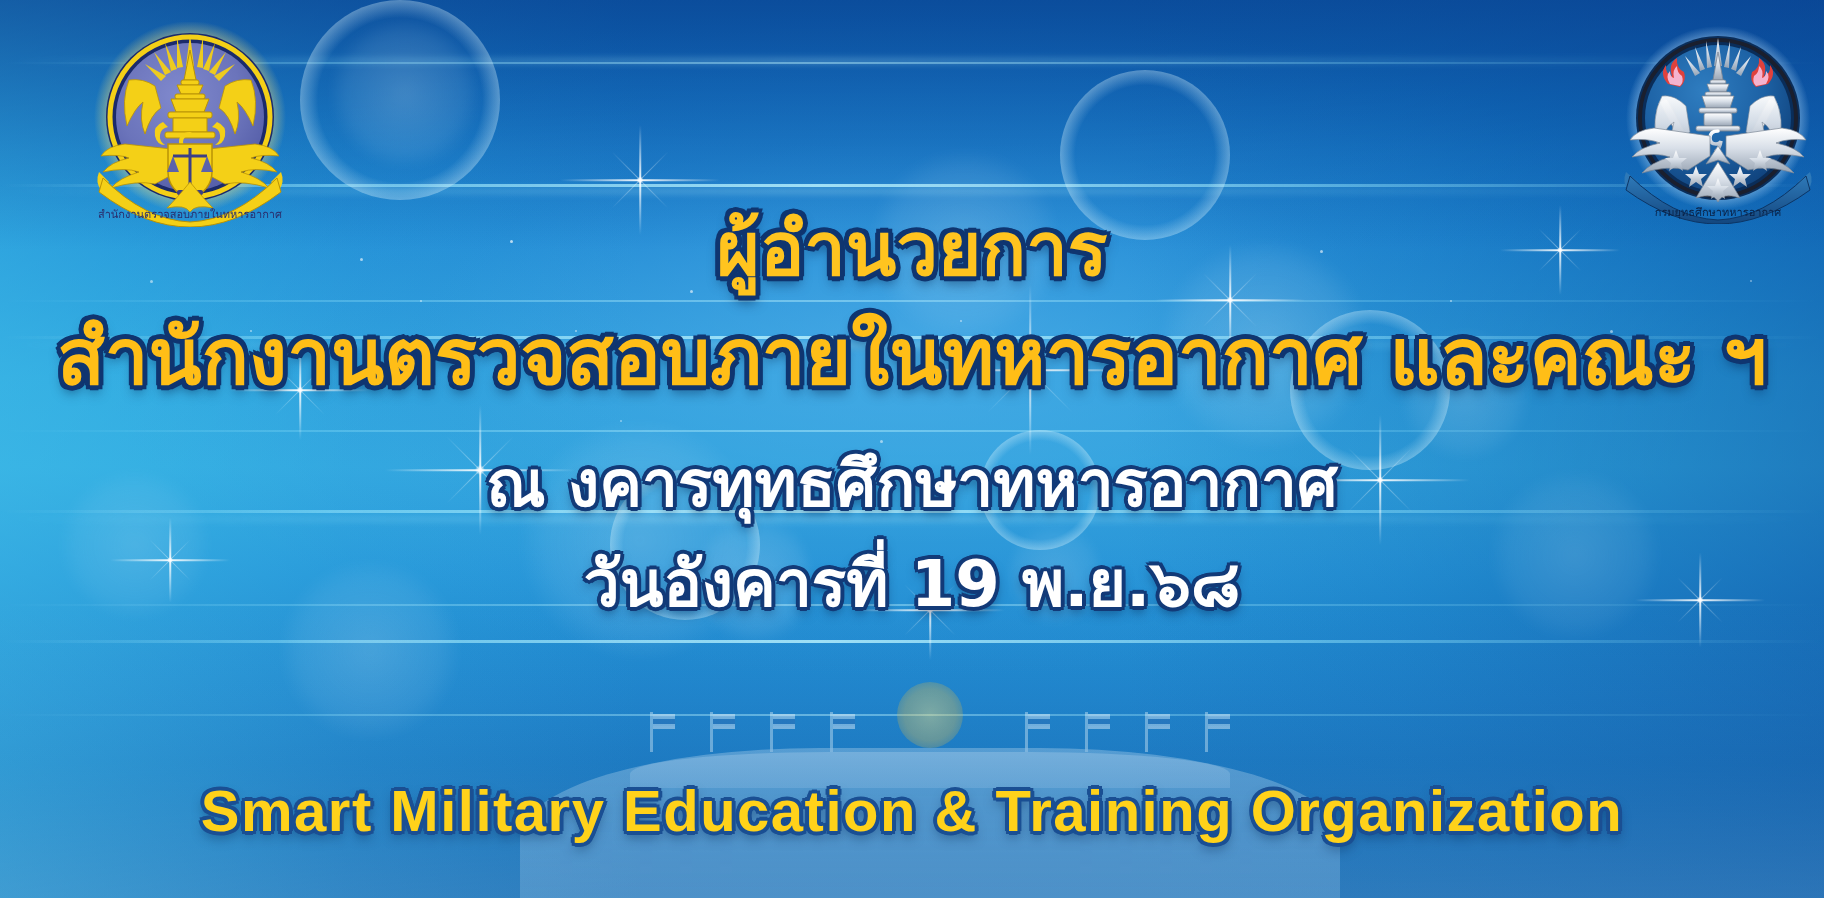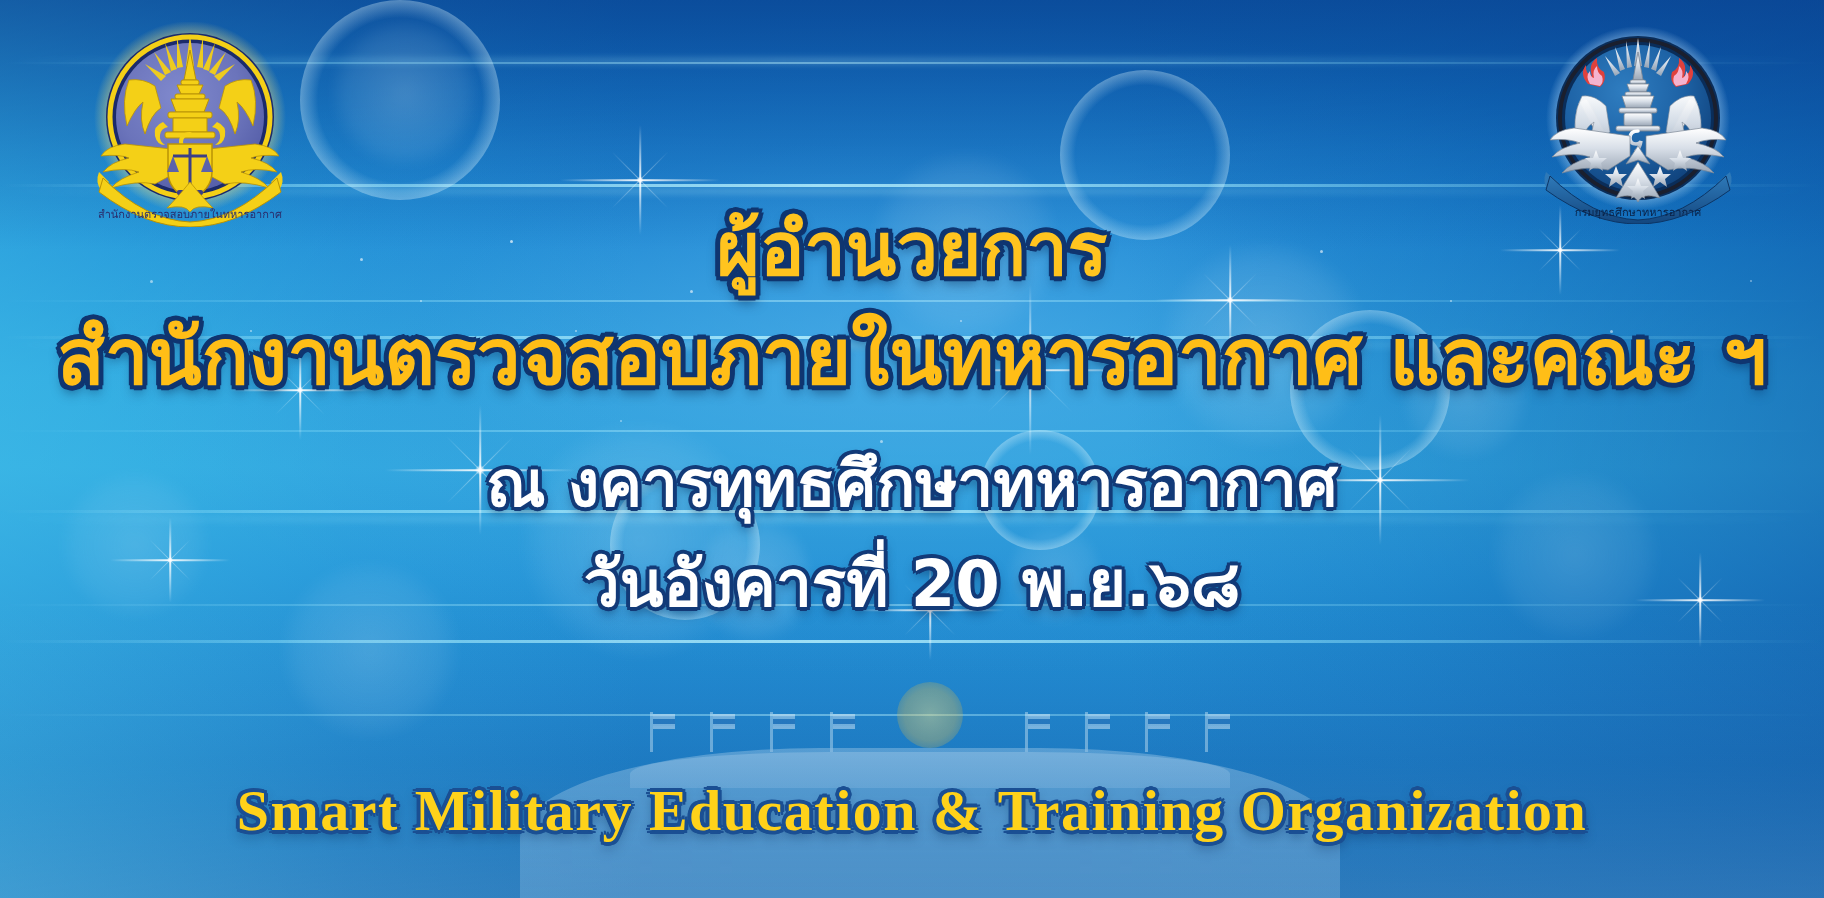--- a/index.html
+++ b/index.html
@@ -117,21 +117,21 @@
         -3px -3px 0 #123a78, 3px -3px 0 #123a78, -3px 3px 0 #123a78, 3px 3px 0 #123a78,
         0 6px 11px rgba(4,30,70,.55);}
 
   .l5{top:552px;font-size:64px;color:#ffffff;
       text-shadow:
         -4px 0 0 #123a78, 4px 0 0 #123a78, 0 -4px 0 #123a78, 0 4px 0 #123a78,
         -3px -3px 0 #123a78, 3px -3px 0 #123a78, -3px 3px 0 #123a78, 3px 3px 0 #123a78,
         0 6px 11px rgba(4,30,70,.55);}
 
   .l6{top:782px;font-size:58px;color:#ffd21a;letter-spacing:1.5px;
-      font-family:Liberation Serif, serif;
+      font-family:Liberation Sans, sans-serif;
       text-shadow:
         -4px 0 0 #1a4f93, 4px 0 0 #1a4f93, 0 -4px 0 #1a4f93, 0 4px 0 #1a4f93,
         -3px -3px 0 #1a4f93, 3px -3px 0 #1a4f93, -3px 3px 0 #1a4f93, 3px 3px 0 #1a4f93,
         0 6px 12px rgba(4,30,70,.5);}
 </style>
 </head>
 <body>
 
 <div id="stage">
 
@@ -367,21 +367,21 @@
 
       <path d="M105 160 Q92 176 82 186 Q100 182 105 190 Q110 182 128 186 Q118 176 105 160 Z" fill="#f4d017" stroke="#b99206" stroke-width=".8"></path>
 
       <path d="M14 150 Q10 160 16 168 L24 160 Z" fill="#f4d017"></path>
       <path d="M196 150 Q200 160 194 168 L186 160 Z" fill="#f4d017"></path>
       <path d="M18 156 Q60 198 105 200 Q150 198 192 156 L196 170 Q150 205 105 205 Q60 205 14 170 Z" fill="#f4d017" stroke="#b99206" stroke-width="1"></path>
       <text x="105" y="196" font-family="DejaVu Sans, sans-serif" font-size="11" fill="#2a2f6e" text-anchor="middle">สำนักงานตรวจสอบภายในทหารอากาศ</text>
     </svg>
   </div>
 
-  <div class="emblem" style="left:1538px;top:26px;">
+  <div class="emblem" style="left:1618px;top:26px;">
     <svg width="200" height="198" viewBox="0 0 200 198">
       <defs>
         <radialGradient id="glowR" cx="50%" cy="50%" r="50%">
           <stop offset="60%" stop-color="#cfeaff" stop-opacity="0"></stop>
           <stop offset="82%" stop-color="#bfe4ff" stop-opacity=".55"></stop>
           <stop offset="100%" stop-color="#bfe4ff" stop-opacity="0"></stop>
         </radialGradient>
         <radialGradient id="discR" cx="40%" cy="32%" r="75%">
           <stop offset="0%" stop-color="#2f7dc0"></stop>
           <stop offset="55%" stop-color="#1d62a5"></stop>
@@ -456,16 +456,16 @@
       <path d="M8 146 Q4 156 10 164 L20 156 Z" fill="#2e79b8"></path>
       <path d="M192 146 Q196 156 190 164 L180 156 Z" fill="#2e79b8"></path>
       <path d="M12 150 Q55 192 100 194 Q145 192 188 150 L192 164 Q145 198 100 198 Q55 198 8 164 Z" fill="url(#ribR)" stroke="#0c3565" stroke-width="1"></path>
       <text x="100" y="190" font-family="DejaVu Sans, sans-serif" font-size="11" fill="#0a2348" text-anchor="middle">กรมยุทธศึกษาทหารอากาศ</text>
     </svg>
   </div>
 
   <div class="txt l3">สำนักงานตรวจสอบภายในทหารอากาศ และคณะ ฯ</div>
   <div class="txt l2">ผู้อำนวยการ</div>
   <div class="txt l4">ณ งคารทุทธศึกษาทหารอากาศ</div>
-  <div class="txt l5">วันอังคารที่ 20 พ.ย.๖๘</div>
+  <div class="txt l5">วันอังคารที่ 19 พ.ย.๖๘</div>
   <div class="txt l6">Smart Military Education &amp; Training Organization</div>
 
 </div>
 
 </body></html>

